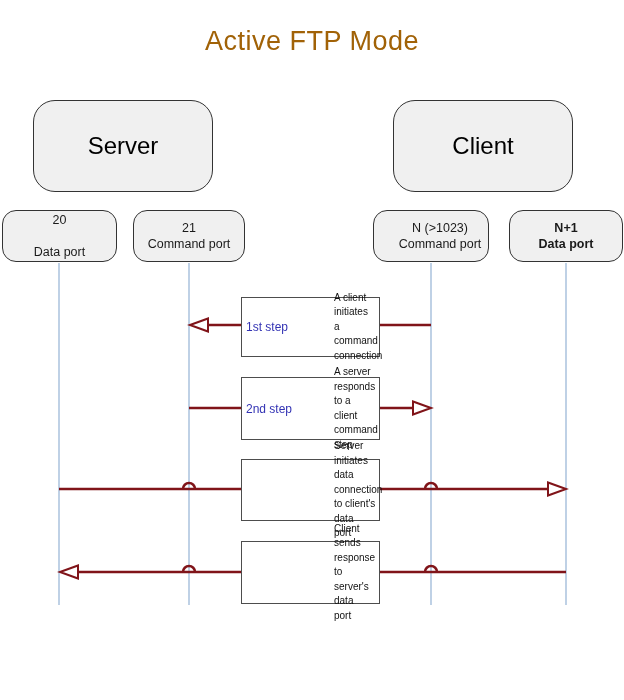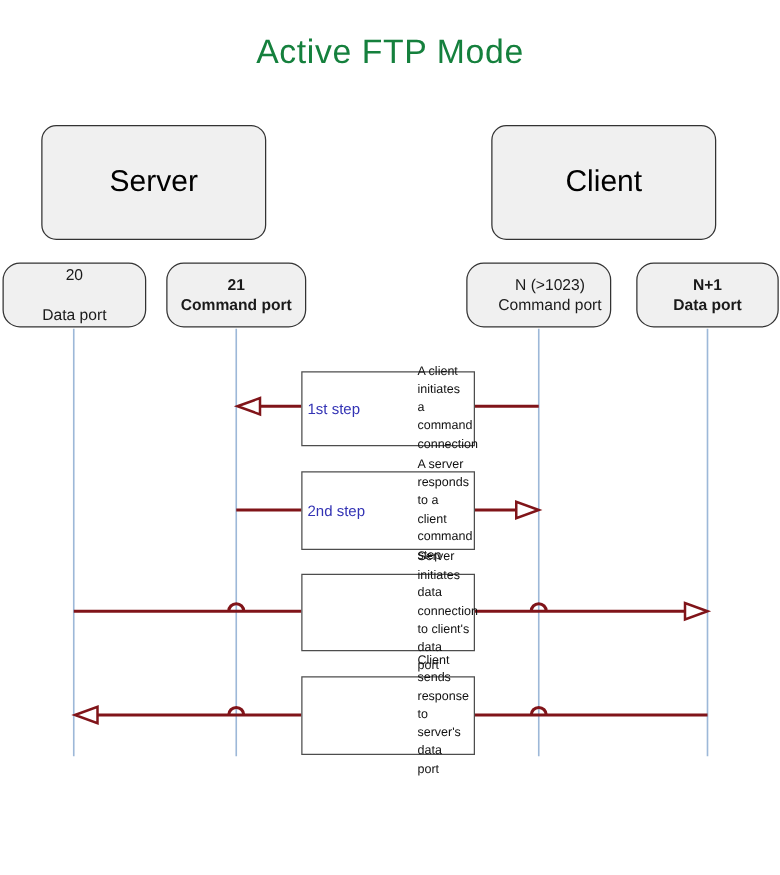--- a/index.html
+++ b/index.html
@@ -21,40 +21,40 @@
     height:700px;
     background:#ffffff;
     overflow:hidden;
   }
   .title{
     position:absolute;
     left:0; top:26px;
     width:624px;
     text-align:center;
     font-size:27px;
-    color:#15803d;
+    color:#a16207;
     letter-spacing:0.5px;
   }
   .svg-layer{
     position:absolute;
     left:0; top:0;
     width:624px; height:700px;
     z-index:1;
     pointer-events:none;
   }
   .lifeline{ stroke:var(--lifeline); stroke-width:1.3; }
   .arrow-line{ stroke:var(--arrow); stroke-width:2.5; fill:none; }
   .arrow-head{ stroke:var(--arrow); stroke-width:2; fill:#ffffff; }
   .hop{ stroke:var(--arrow); stroke-width:2.5; fill:none; }
   .actor-box{
     position:absolute;
     width:180px; height:92px;
     background:var(--box-fill);
     border:1.4px solid var(--box-border);
-    border-radius:12px;
+    border-radius:22px;
     display:flex; align-items:center; justify-content:center;
     font-size:24px;
     color:#000;
     z-index:2;
     box-sizing:border-box;
   }
   .actor-server{ left:33px; top:100px; }
   .actor-client{ left:393px; top:100px; }
   .port-box{
     position:absolute;
@@ -64,21 +64,21 @@
     border-radius:14px;
     display:flex; flex-direction:column; align-items:center; justify-content:center;
     font-size:12.5px;
     line-height:16px;
     color:var(--text);
     z-index:2;
     box-sizing:border-box;
     text-align:center;
   }
   .port-1{ left:2px;   width:115px;gap:16px; }
-  .port-2{ left:133px; width:112px;font-weight:bold; }
+  .port-2{ left:133px; width:112px; }
   .port-3{ left:373px; width:116px;padding-left:18px; }
   .port-4{ left:509px; width:114px;font-weight:bold; }
   .step-box{
     position:absolute;
     left:241px; width:139px;
     background:#ffffff;
     border:1.2px solid #4d4d4d;
     z-index:2;
     box-sizing:border-box;
   }

